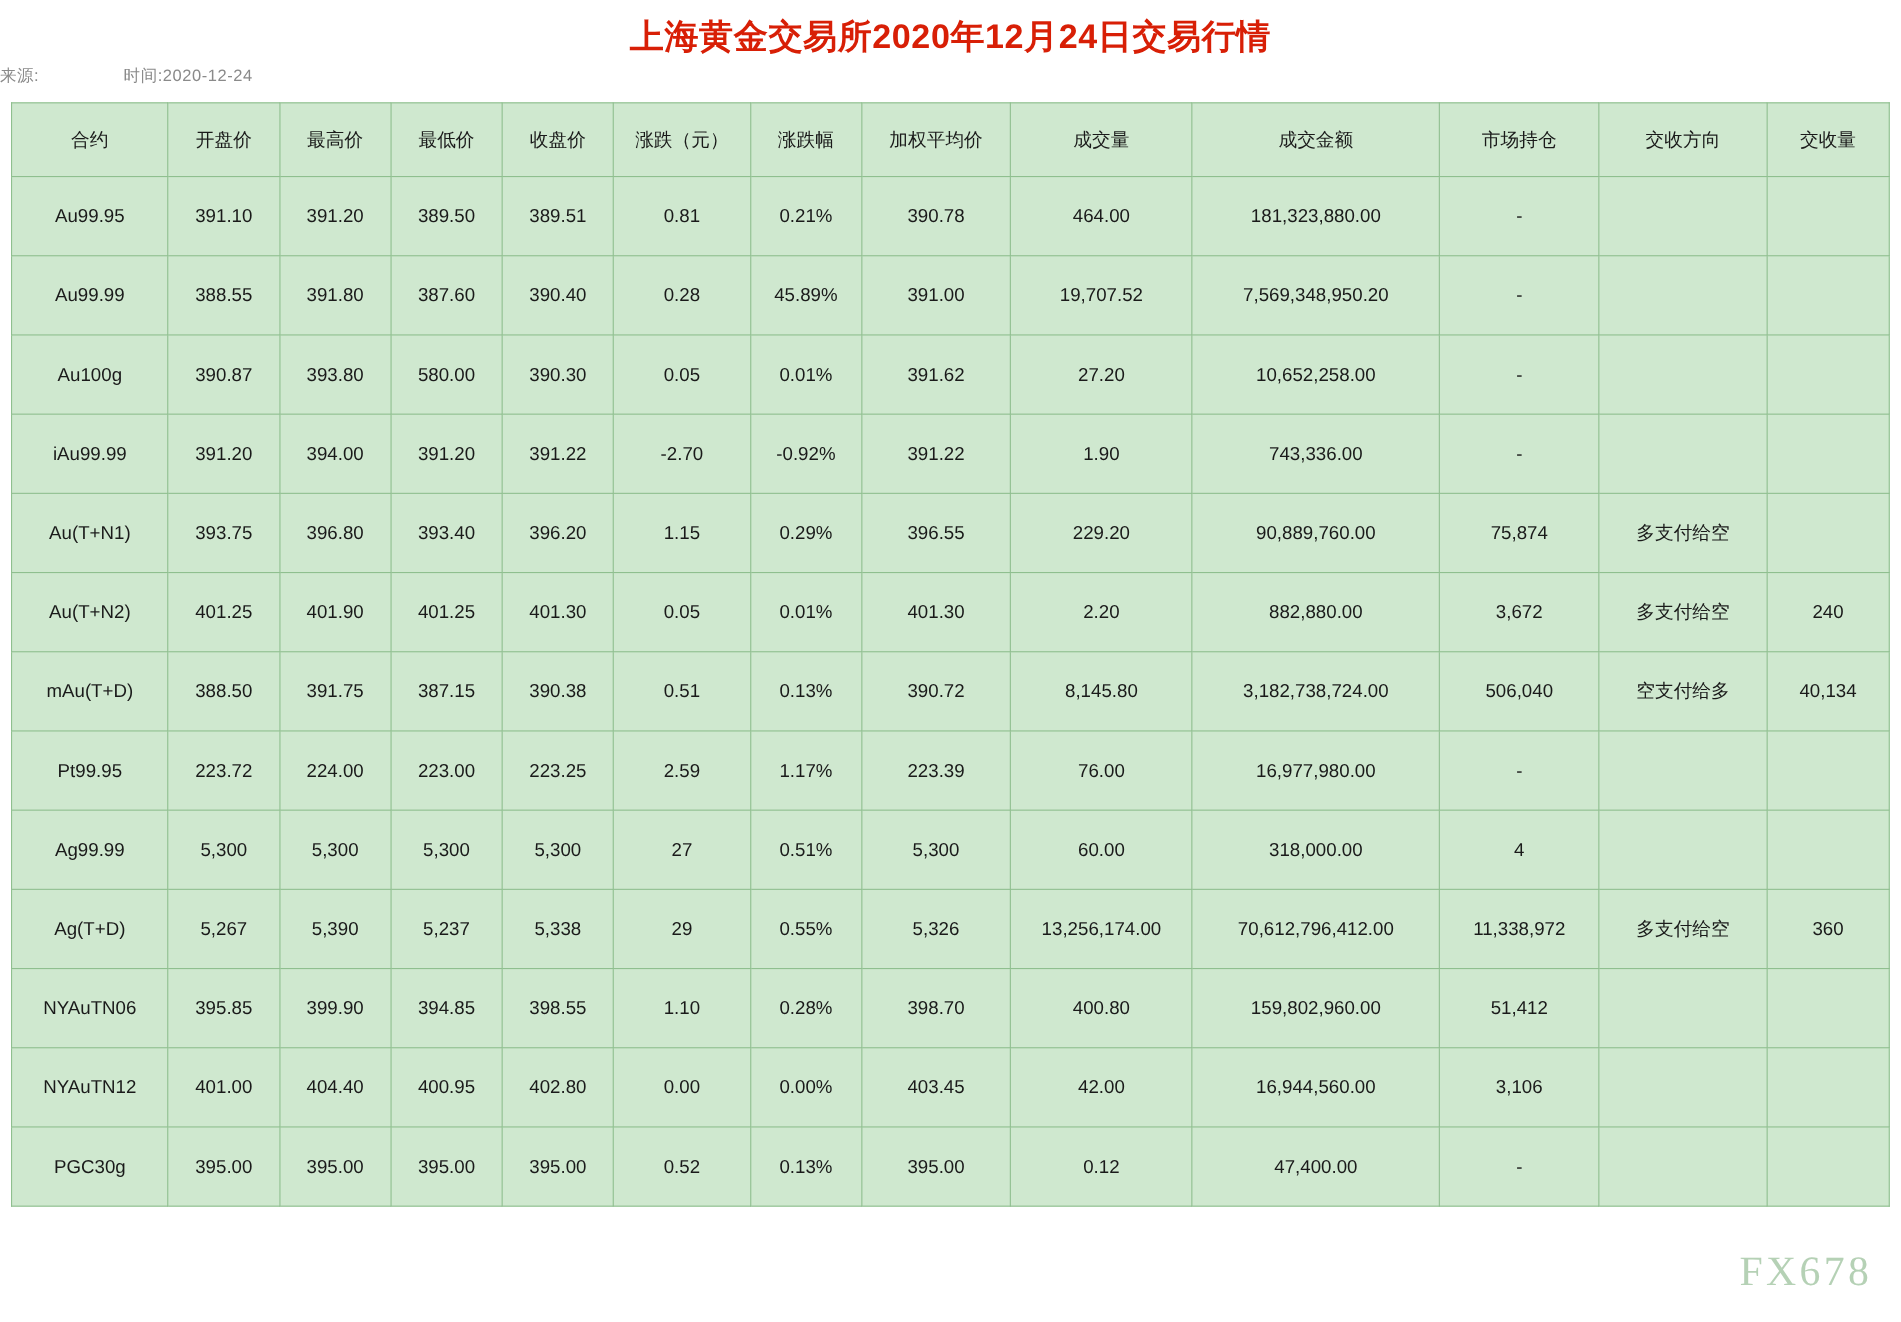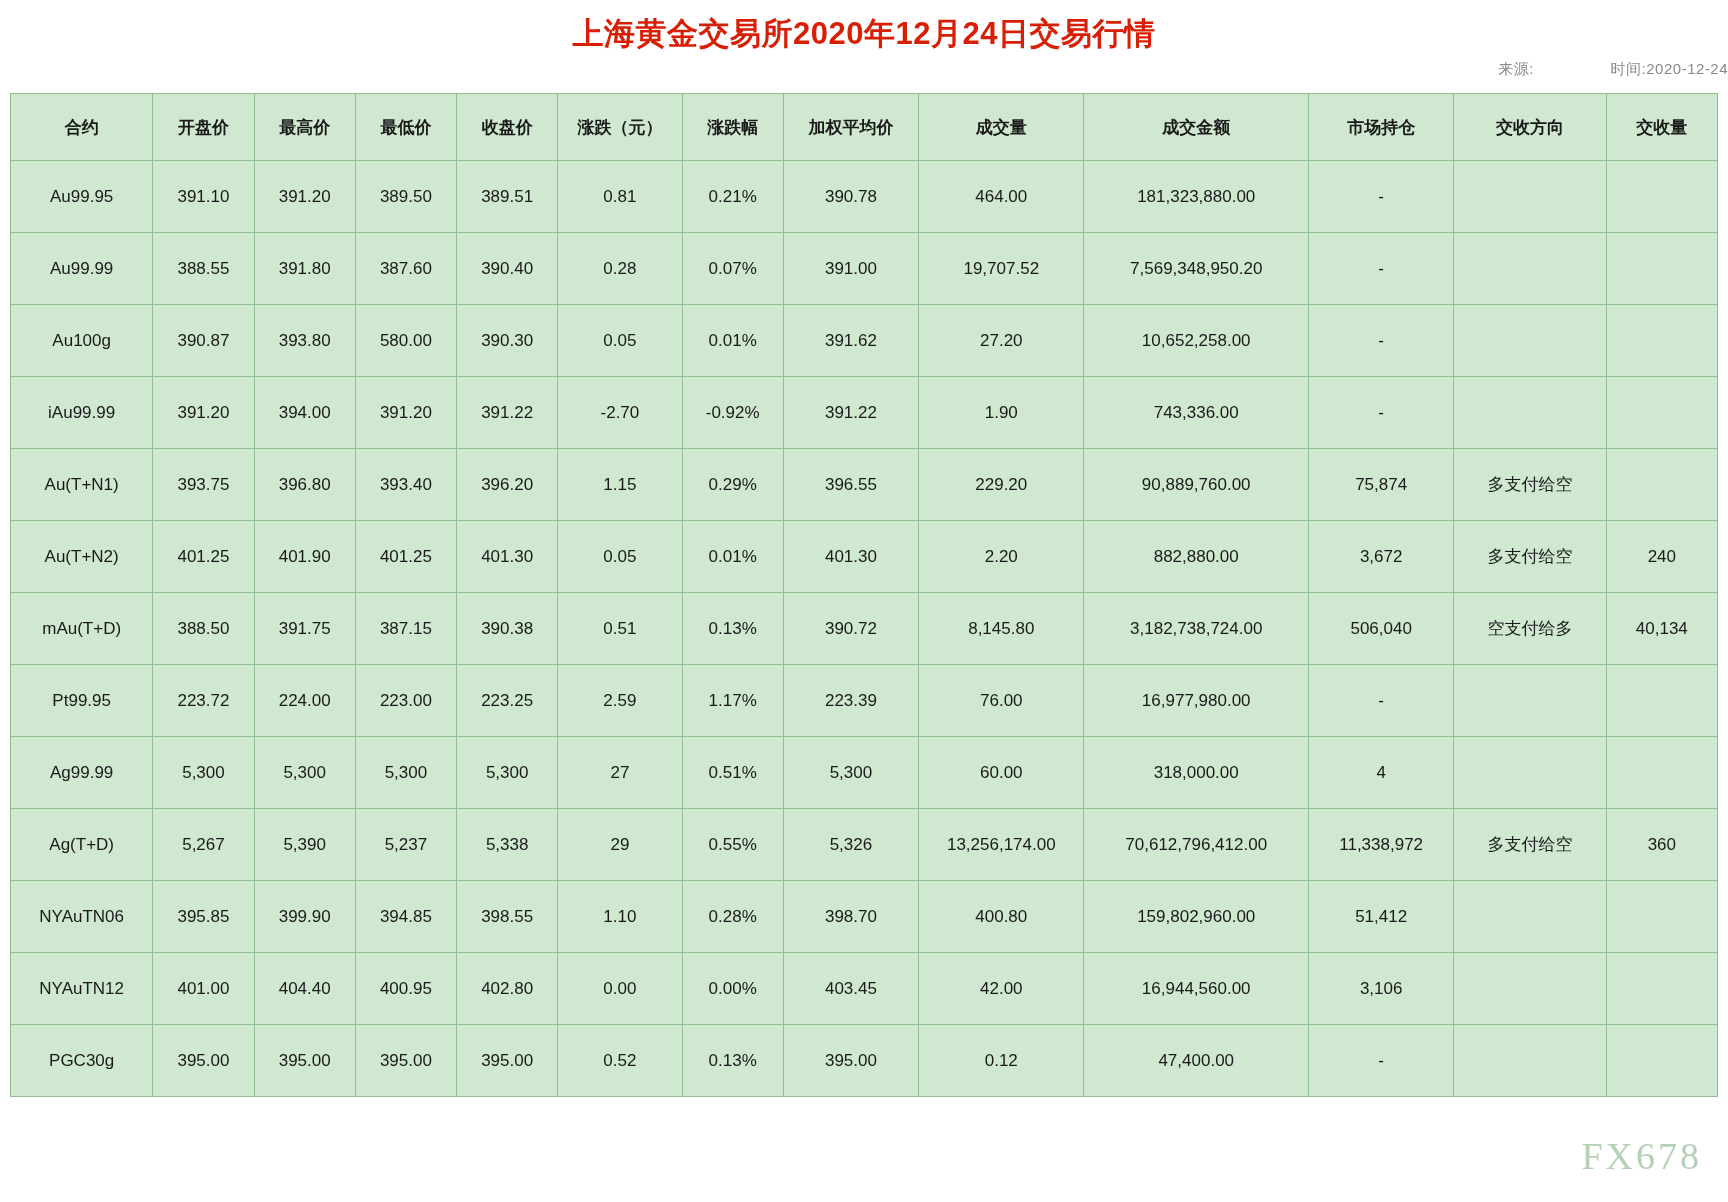--- a/index.html
+++ b/index.html
@@ -22,21 +22,21 @@
   .title {
     text-align: center;
     color: #d81f06;
     font-size: 31px;
     font-weight: bold;
     padding-top: 12px;
     letter-spacing: 0.5px;
     line-height: 44px;
   }
   .meta {
-    text-align: right;
+    text-align: left;
     color: #8a8a8a;
     font-size: 15px;
     padding-top: 4px;
     padding-bottom: 14px;
     letter-spacing: 0.5px;
   }
   .meta .src {
     margin-right: 72px;
   }
   .table-wrap {
@@ -57,21 +57,20 @@
     font-weight: normal;
     color: #1a1a1a;
     height: 71px;
     padding: 0 4px;
     overflow: hidden;
     white-space: nowrap;
   }
   table.quotes thead th {
     height: 66px;
     font-size: 17px;
-    font-weight: bold;
   }
   
   col.c0  { width: 142px; }
   col.c1  { width: 101px; }
   col.c2  { width: 101px; }
   col.c3  { width: 101px; }
   col.c4  { width: 101px; }
   col.c5  { width: 124px; }
   col.c6  { width: 101px; }
   col.c7  { width: 135px; }
@@ -154,21 +153,21 @@
             <td></td>
             <td></td>
           </tr>
           <tr>
             <td>Au99.99</td>
             <td>388.55</td>
             <td>391.80</td>
             <td>387.60</td>
             <td>390.40</td>
             <td>0.28</td>
-            <td>0.07%</td>
+            <td>45.89%</td>
             <td>391.00</td>
             <td>19,707.52</td>
             <td>7,569,348,950.20</td>
             <td>-</td>
             <td></td>
             <td></td>
           </tr>
           <tr>
             <td>Au100g</td>
             <td>390.87</td>

